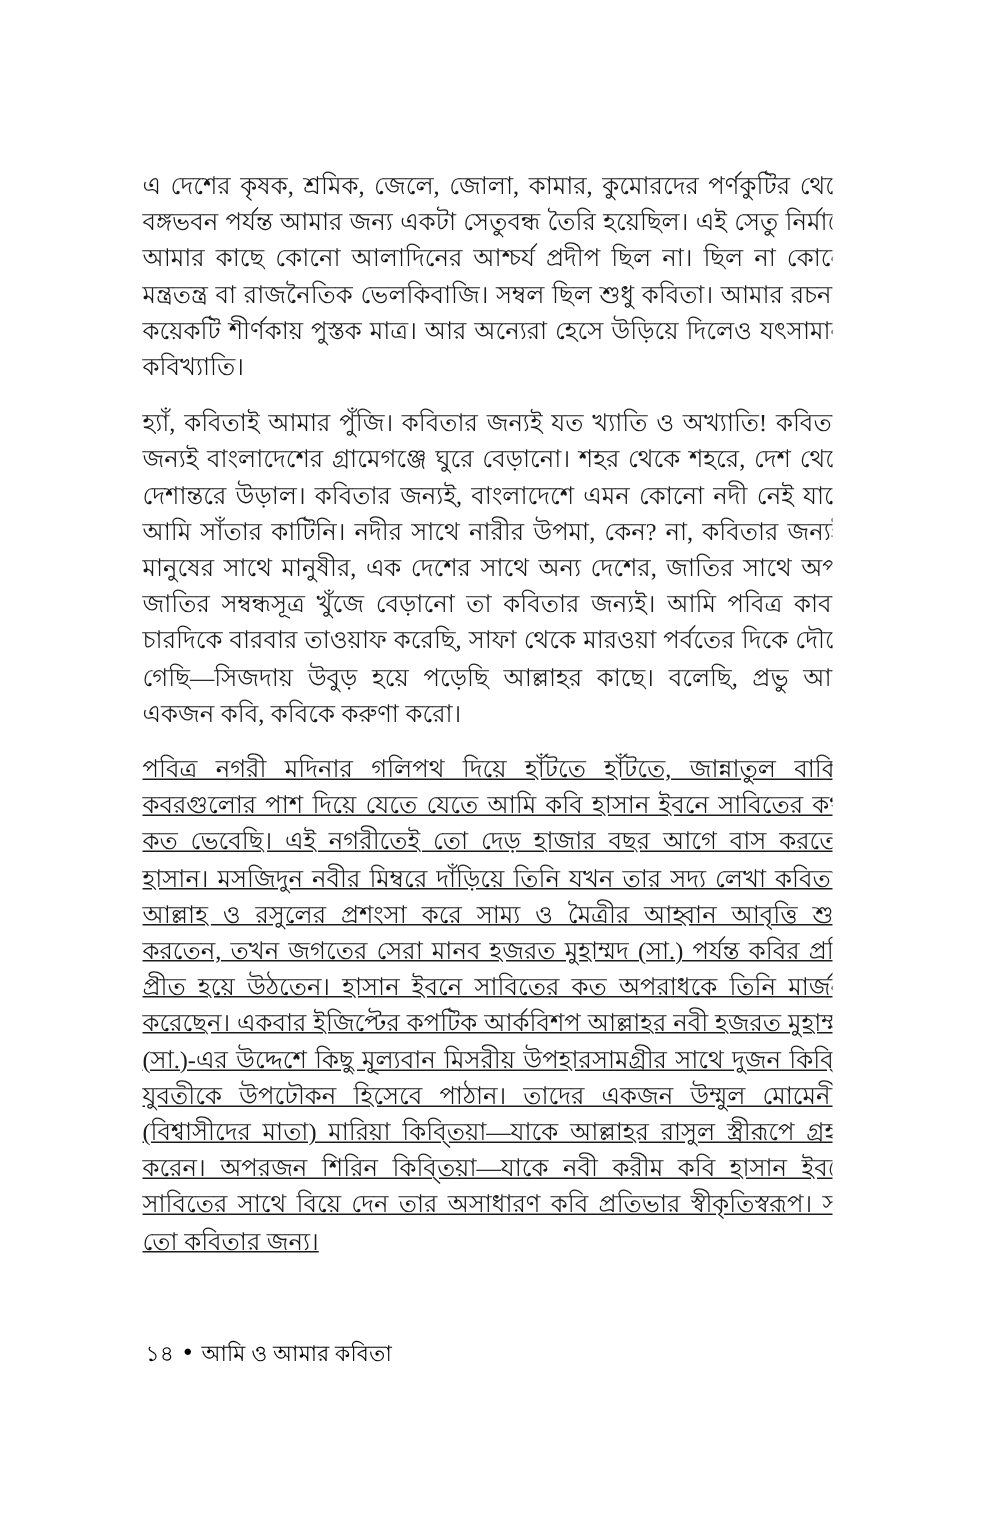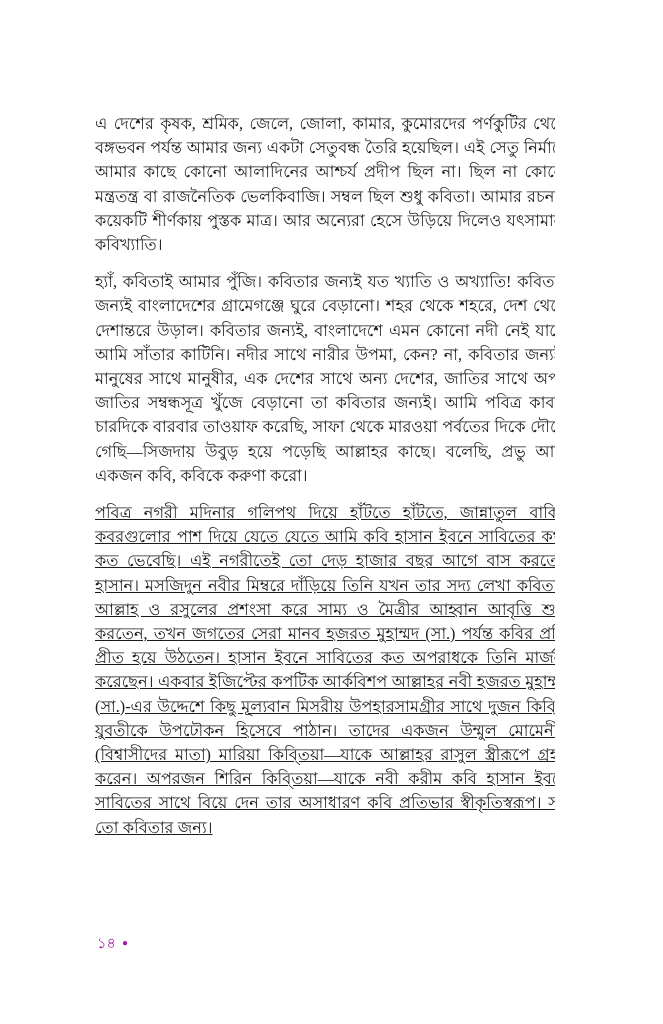--- a/index.html
+++ b/index.html
@@ -31,27 +31,27 @@
     margin: 0 0 13px 0;
     word-spacing: 0.02em;
   }
   .para:last-child {
     margin-bottom: 0;
     text-decoration: underline;
   }
   .footer {
     position: absolute;
     left: 97px;
-    top: 932px;
+    top: 891px;
     display: flex;
     align-items: center;
     gap: 6px;
     font-family: "Liberation Serif", "DejaVu Serif", serif;
     font-size: 14.5px;
-    color: #a21caf;
+    color: #000000;
     letter-spacing: 0.01em;
   }
   .footer .sep {
     font-size: 10px;
     line-height: 1;
     position: relative;
     top: -1px;
   }
 </style>
 </head>
@@ -61,15 +61,16 @@
 
   <div class="text-column">
     <p class="para">এ দেশের কৃষক, শ্রমিক, জেলে, জোলা, কামার, কুমোরদের পর্ণকুটির থেকে বঙ্গভবন পর্যন্ত আমার জন্য একটা সেতুবন্ধ তৈরি হয়েছিল। এই সেতু নির্মাণে আমার কাছে কোনো আলাদিনের আশ্চর্য প্রদীপ ছিল না। ছিল না কোনো মন্ত্রতন্ত্র বা রাজনৈতিক ভেলকিবাজি। সম্বল ছিল শুধু কবিতা। আমার রচনার কয়েকটি শীর্ণকায় পুস্তক মাত্র। আর অন্যেরা হেসে উড়িয়ে দিলেও যৎসামান্য কবিখ্যাতি।</p>
     <p class="para">হ্যাঁ, কবিতাই আমার পুঁজি। কবিতার জন্যই যত খ্যাতি ও অখ্যাতি! কবিতার জন্যই বাংলাদেশের গ্রামেগঞ্জে ঘুরে বেড়ানো। শহর থেকে শহরে, দেশ থেকে দেশান্তরে উড়াল। কবিতার জন্যই, বাংলাদেশে এমন কোনো নদী নেই যাতে আমি সাঁতার কাটিনি। নদীর সাথে নারীর উপমা, কেন? না, কবিতার জন্যই। মানুষের সাথে মানুষীর, এক দেশের সাথে অন্য দেশের, জাতির সাথে অপর জাতির সম্বন্ধসূত্র খুঁজে বেড়ানো তা কবিতার জন্যই। আমি পবিত্র কাবার চারদিকে বারবার তাওয়াফ করেছি, সাফা থেকে মারওয়া পর্বতের দিকে দৌড়ে গেছি—সিজদায় উবুড় হয়ে পড়েছি আল্লাহর কাছে। বলেছি, প্রভু আমি একজন কবি, কবিকে করুণা করো।</p>
     <p class="para">পবিত্র নগরী মদিনার গলিপথ দিয়ে হাঁটতে হাঁটতে, জান্নাতুল বাকির কবরগুলোর পাশ দিয়ে যেতে যেতে আমি কবি হাসান ইবনে সাবিতের কথা কত ভেবেছি। এই নগরীতেই তো দেড় হাজার বছর আগে বাস করতেন হাসান। মসজিদুন নবীর মিম্বরে দাঁড়িয়ে তিনি যখন তার সদ্য লেখা কবিতায় আল্লাহ ও রসুলের প্রশংসা করে সাম্য ও মৈত্রীর আহ্বান আবৃত্তি শুরু করতেন, তখন জগতের সেরা মানব হজরত মুহাম্মদ (সা.) পর্যন্ত কবির প্রতি প্রীত হয়ে উঠতেন। হাসান ইবনে সাবিতের কত অপরাধকে তিনি মার্জনা করেছেন। একবার ইজিপ্টের কপটিক আর্কবিশপ আল্লাহর নবী হজরত মুহাম্মদ (সা.)-এর উদ্দেশে কিছু মূল্যবান মিসরীয় উপহারসামগ্রীর সাথে দুজন কিব্তি যুবতীকে উপঢৌকন হিসেবে পাঠান। তাদের একজন উম্মুল মোমেনীন (বিশ্বাসীদের মাতা) মারিয়া কিব্তিয়া—যাকে আল্লাহর রাসুল স্ত্রীরূপে গ্রহণ করেন। অপরজন শিরিন কিব্তিয়া—যাকে নবী করীম কবি হাসান ইবনে সাবিতের সাথে বিয়ে দেন তার অসাধারণ কবি প্রতিভার স্বীকৃতিস্বরূপ। সব তো কবিতার জন্য।</p>
   </div>
 
   <div class="footer">
     <span>১৪</span>
     <span class="sep">●</span>
+    <span>আমি ও আমার কবিতা</span>
   </div>
 
 </div>
 
 </body></html>

